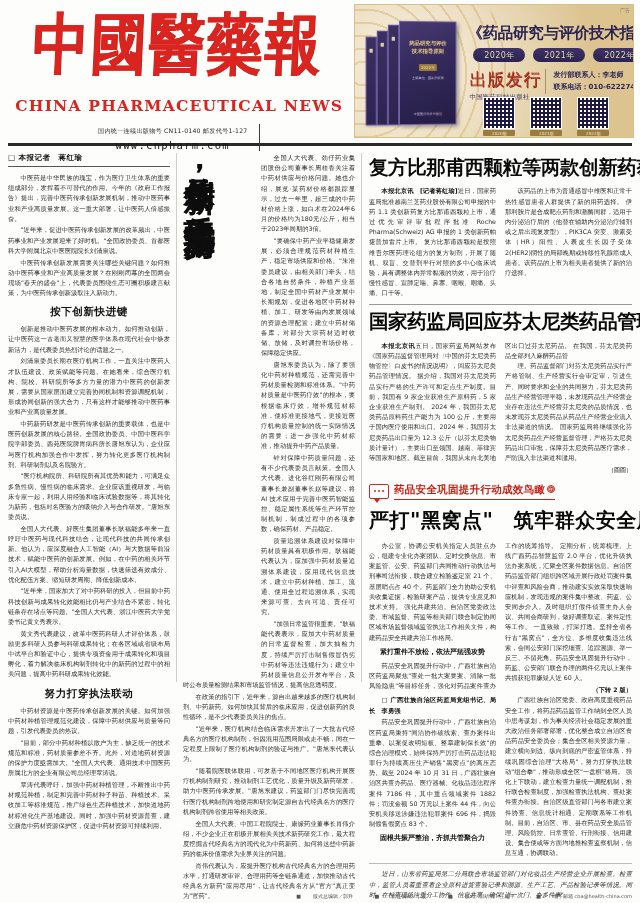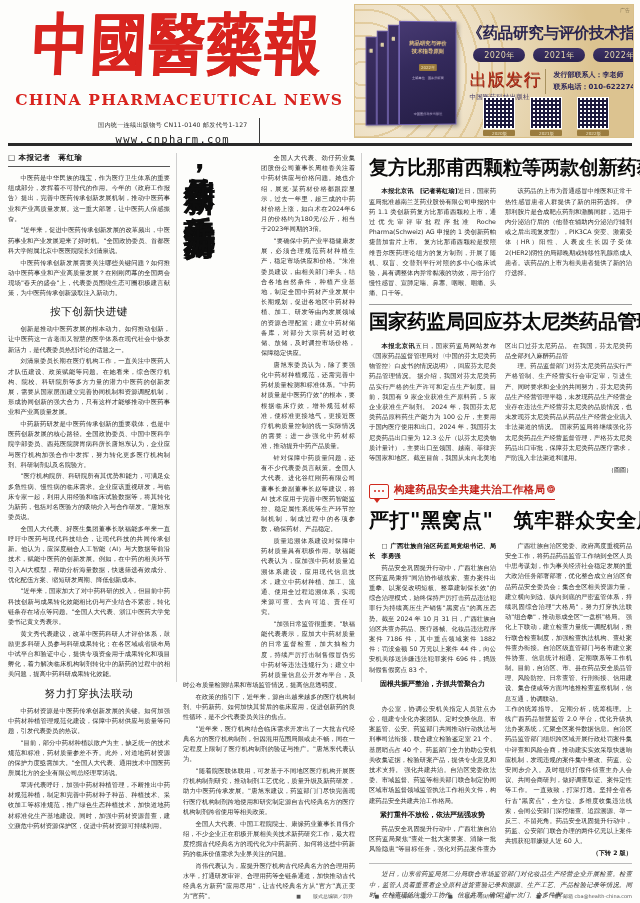--- a/index.html
+++ b/index.html
@@ -42,21 +42,21 @@
     transform-origin: center top;
     text-shadow: 0.5px 0 0 #d9241f, 1px 0.5px 0 #c01a16;
     margin-top: 4px;
   }
   .logo-en {
     font-family: "DejaVu Serif", "Liberation Serif", serif;
     font-weight: 700;
     font-size: 15.5px;
     color: #d9241f;
     letter-spacing: 1.2px;
-    margin-top: 24px;
+    margin-top: 30px;
     white-space: nowrap;
   }
   .mast-info {
     display: flex;
     margin-top: 9px;
     width: 100%;
     justify-content: center;
     align-items: stretch;
   }
   .mast-info-left {
@@ -221,21 +221,21 @@
   .byline .sq { margin-right: 3px; }
 
   .bodytext {
     font-size: 6.3px; line-height: 1.62; color: #2c2c2c;
     text-align: justify; text-justify: inter-character;
     font-family: "DejaVu Sans", "Liberation Sans", sans-serif;
   }
   .bodytext p { text-indent: 2em; margin-bottom: 1.5px; }
 
   .subhead {
-    text-align: center; font-weight: 400; font-size: 10.5px; color: #111;
+    text-align: center; font-weight: 700; font-size: 10.5px; color: #111;
     margin: 7px 0 5px 0; letter-spacing: .6px;
     font-family: "DejaVu Serif","Liberation Serif", serif;
   }
 
   
   .mainhead-wrap {
     float: left; width: 72px; margin: 0 6px 4px 0;
     height: 520px;
   }
   .mainhead {
@@ -494,52 +494,52 @@
           <p class="credit">（圆圆）</p>
         </div>
       </div>
 
       <div class="red-banner">
         <div class="rb-icon">
             <i></i>
             <i></i>
             <i></i>
           </div>
-        <div class="rb-text"><span>构建药品安全共建共治工作格局</span><span class="circnum">⑬</span></div>
+        <div class="rb-text"><span>药品安全巩固提升行动成效鸟瞰</span><span class="circnum">⑬</span></div>
       </div>
 
       <div class="hl-black">严打"黑窝点"　筑牢群众安全用药防线</div>
+
+      <div class="two-col">
+        <div class="bodytext">
+          <p>办公室，协调公安机关指定人员驻点办公，组建专业化办案团队、定时交换信息、市案监管、公安、药监部门共同推动行动执法与刑事司法衔接，联合建立检验鉴定室 21 个、基层哨点占 40 个。药监部门全力协助公安机关收集证据，检验研案产品，提供专业意见和技术支持。
+
+强化共建共治。自治区党委政法委、市域监督、药监等相关部门联合制定协同区域市场监督领域监管执法工作相关文件，构建药品安全共建共治工作格局。</p>
+        </div>
+        <div class="bodytext">
+          <div class="sub-bold">紧打重件不放松，依法严惩强攻势</div>
+          <p>药品安全巩固提升行动中，广西壮族自治区药监局聚焦"查处一批大案要案、消除一批风险隐患"等目标任务，强化对药品案件查办工作的统筹指导。
+
+定期分析，统筹梳理。上线广西药品智慧监管 2.0 平台，优化升级执法办案系统，汇聚全区案件数据信息。自治区药品监管部门组织跨区域开展行政处罚案件集中评查和风险会商，推动建实实效采取快速响应机制，发现违规的案件集中整改、药监、公安同步介入。及时组织打假件侦查主办人会议、共同会商研判，做好调查取证、案件定性等工作。
+
+一直致致，打深打透。坚持全省各行古"黑窝点"，全方位、多维度收集违法线索，会同公安部门深挖细查、追踪溯源、举一反三、不留死角。药品安全巩固提升行动中，药监、公安部门联合办理的两件亿元以上案件共抓获犯罪嫌疑人近 60 人。</p>
+          <p class="jump">（下转 2 版）</p>
+        </div>
+      </div>
 
       <div class="two-col">
         <div class="bodytext">
           <p class="lead-by"><span>□ 广西壮族自治区药监局党组书记、局长　李勇强</span></p>
           <p>药品安全巩固提升行动中，广西壮族自治区药监局秉持"同治协作破线索、查办案件出重拳、以案促改明短板、整章建制保长效"的综合治理模式，始终保持严厉打击药品违法犯罪行为持续高压生产销售"黑窝点"的高压态势。截至 2024 年 10 月 31 日，广西壮族自治区共查办药品、医疗器械、化妆品违法程序案件 7186 件，其中重点领域案件 1882 件；罚没金额 50 万元以上案件 44 件，向公安机关移送涉嫌违法犯罪案件 696 件，捣毁制假售假窝点 83 个。</p>
         </div>
         <div class="bodytext">
           <div class="sub-bold">固根共振严整治，齐抓共管聚合力</div>
           <p>广西壮族自治区党委、政府高度重视药品安全工作，将药品药品监管工作纳到全区人员中思考谋划，作为事关经济社会稳定发展的重大政治任务部署部署，优化整合成立自治区食品药品安全委员会；集合全区相关资源力量，建立横向到边、纵向到底的严密监管体系，持续巩固综合治理"大格局"，努力打穿执法联动"组合拳"，推动形成全区"一盘棋"格局。
 
 强化上下联动，建立检查力量统一调配机制，推行联合检查制度，加强检查执法机构、查处案件查办衔接。自治区级直管部门与各市建立案件协查、信息统计相通、定期联系等工作机制。目前，自治区、市、县在药品安全质品管理、风险防控、日常查管、行刑衔接、信用建设、集合使或等方面均地推检查监察机制，信息互通，协调联动。</p>
-        </div>
-      </div>
-
-      <div class="two-col">
-        <div class="bodytext">
-          <p>办公室，协调公安机关指定人员驻点办公，组建专业化办案团队、定时交换信息、市案监管、公安、药监部门共同推动行动执法与刑事司法衔接，联合建立检验鉴定室 21 个、基层哨点占 40 个。药监部门全力协助公安机关收集证据，检验研案产品，提供专业意见和技术支持。
-
-强化共建共治。自治区党委政法委、市域监督、药监等相关部门联合制定协同区域市场监督领域监管执法工作相关文件，构建药品安全共建共治工作格局。</p>
-        </div>
-        <div class="bodytext">
-          <div class="sub-bold">紧打重件不放松，依法严惩强攻势</div>
-          <p>药品安全巩固提升行动中，广西壮族自治区药监局聚焦"查处一批大案要案、消除一批风险隐患"等目标任务，强化对药品案件查办工作的统筹指导。
-
-定期分析，统筹梳理。上线广西药品智慧监管 2.0 平台，优化升级执法办案系统，汇聚全区案件数据信息。自治区药品监管部门组织跨区域开展行政处罚案件集中评查和风险会商，推动建实实效采取快速响应机制，发现违规的案件集中整改、药监、公安同步介入。及时组织打假件侦查主办人会议、共同会商研判，做好调查取证、案件定性等工作。
-
-一直致致，打深打透。坚持全省各行古"黑窝点"，全方位、多维度收集违法线索，会同公安部门深挖细查、追踪溯源、举一反三、不留死角。药品安全巩固提升行动中，药监、公安部门联合办理的两件亿元以上案件共抓获犯罪嫌疑人近 60 人。</p>
-          <p class="jump">（下转 2 版）</p>
         </div>
       </div>
 
       <div class="thin-rule"></div>
       <div class="bodytext" style="font-style:italic">
         <p>近日，山东省药监局第二分局联合市场监管部门对化妆品生产经营企业开展检查。检查中，监管人员着重查看企业原料进货查验记录和溯源、生产工艺、产品检验记录等情况。同时，在检查现场注重分工协作、信息共享，确保"进一次门、办多件事"。</p>
 
       </div>
 
     </div>

